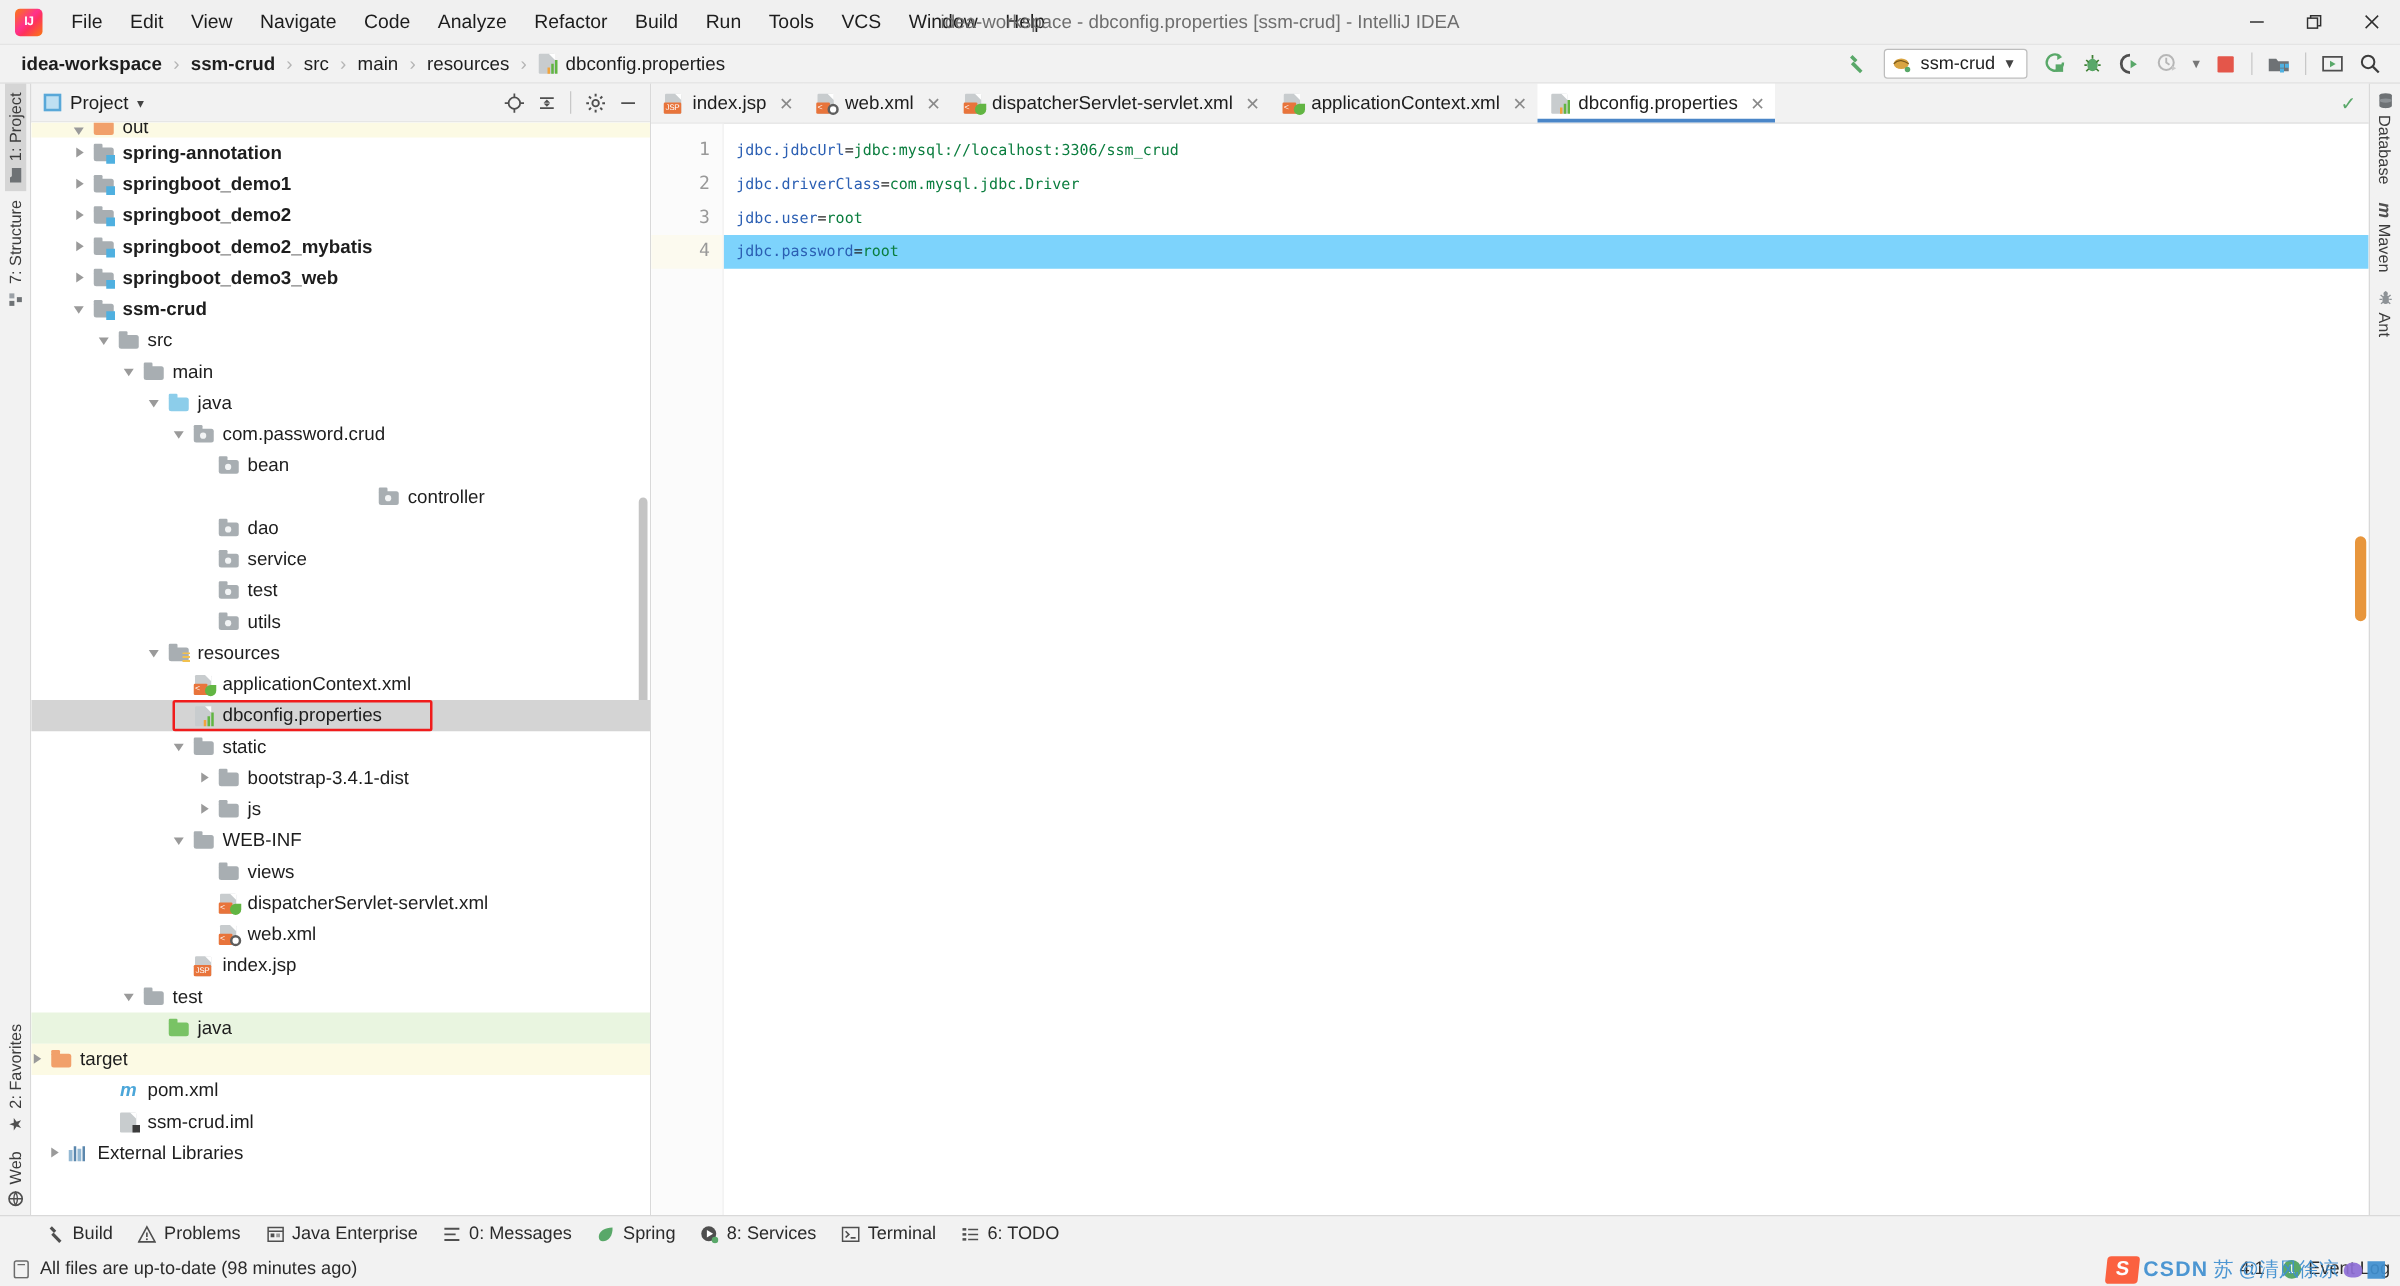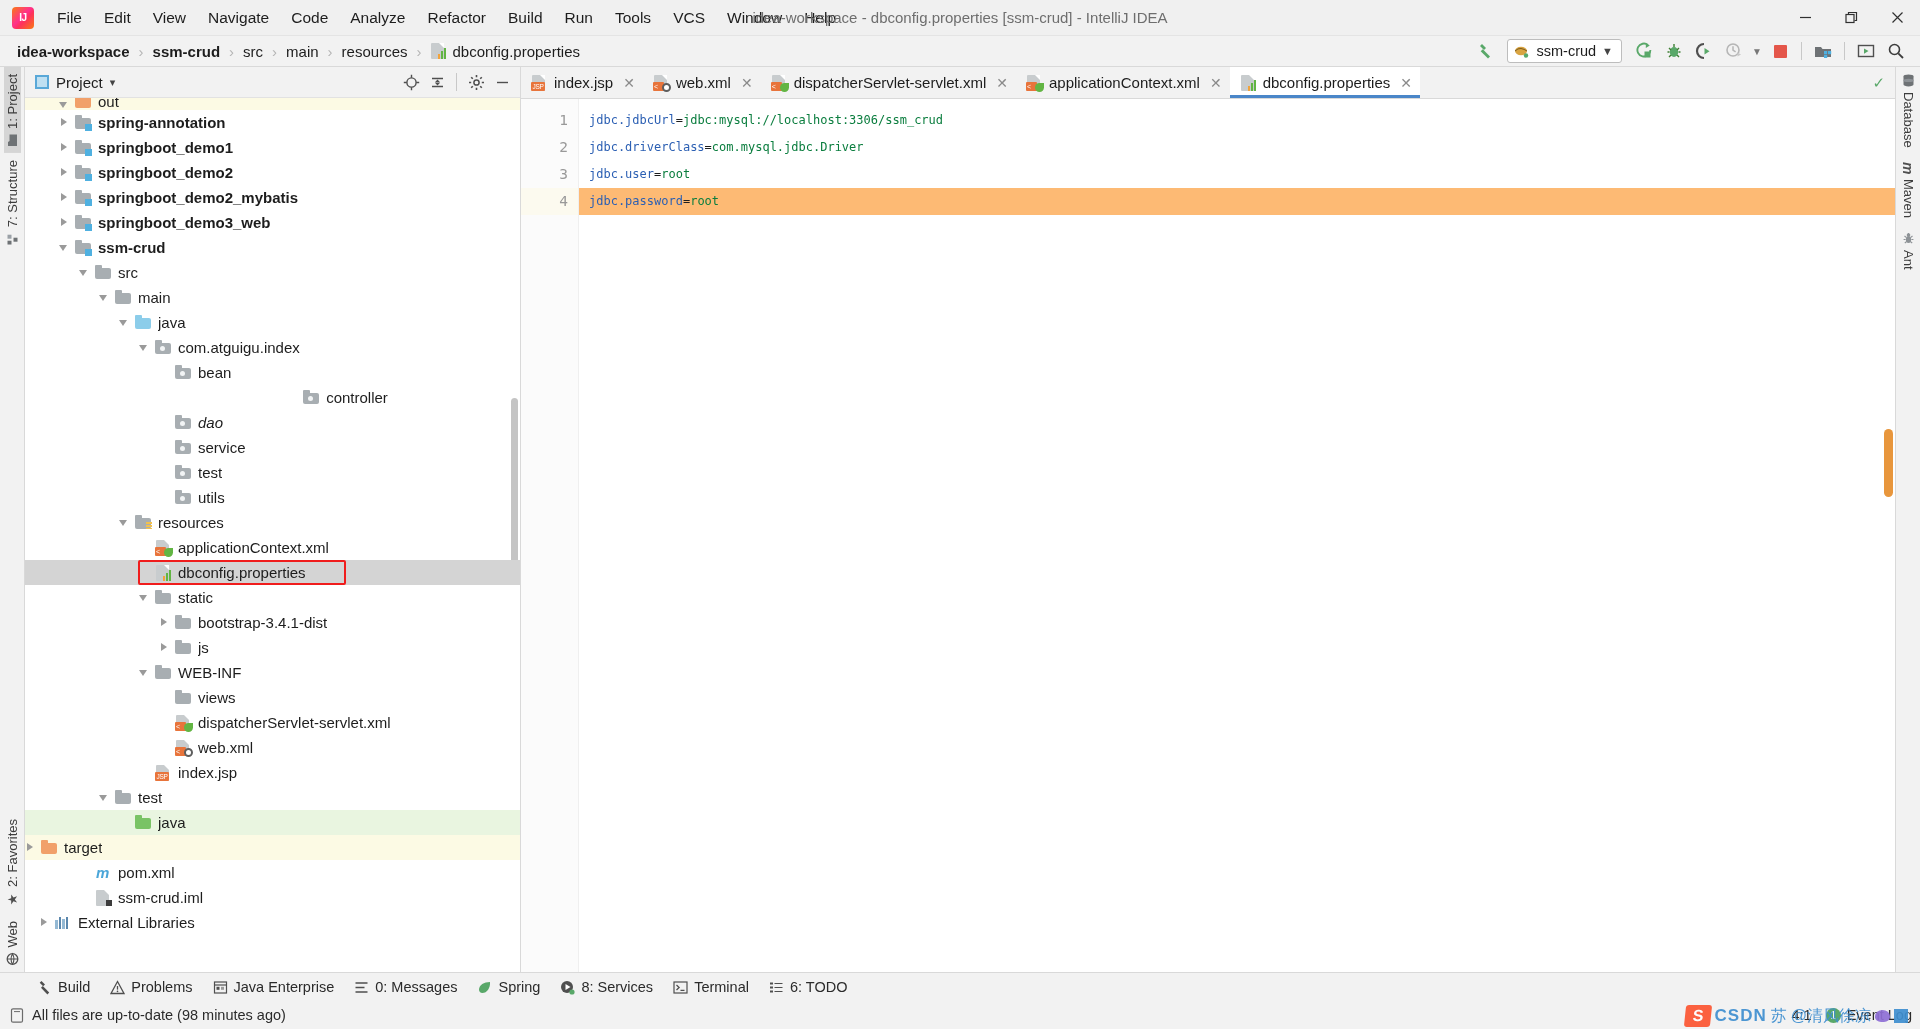--- a/index.html
+++ b/index.html
@@ -214,21 +214,21 @@
   }
   .gline { height: 27px; line-height: 27px; padding-right: 10px; font-family: "DejaVu Sans Mono", monospace; font-size: 14.5px; color: #999999; }
   .gline.cur { background: #fcfaef; }
   .code {
     flex: 1 1 auto; padding-top: 8px; min-width: 0; position: relative; overflow: hidden;
   }
   .cline {
     height: 27px; line-height: 27px; padding-left: 10px;
     font-family: "DejaVu Sans Mono", monospace; font-size: 12px; white-space: pre;
   }
-  .cline.cur { background: #fdba74; }
+  .cline.cur { background: #7dd3fc; }
   .k { color: #2b5fb3; }
   .eq { color: #1d1d1d; }
   .v { color: #0a7d3e; }
   .ed-scroll-track {
     position: absolute; right: 0; top: 0; bottom: 0; width: 13px; background: transparent;
   }
   .ed-scroll-thumb {
     position: absolute; right: 2px; width: 9px; border-radius: 5px; background: #e8963c;
   }
 
@@ -535,33 +535,33 @@
             <span class="lbl">main</span>
           </div>
           <div class="trow" style="padding-left: 94px;">
             <span class="arrow d"></span>
             <span class="ico"><span class="ic-blue"><span class="f-tab"></span><span class="f-base"></span></span></span>
             <span class="lbl">java</span>
           </div>
           <div class="trow" style="padding-left: 114px;">
             <span class="arrow d"></span>
             <span class="ico"><span class="ic-gray"><span class="f-tab"></span><span class="f-base"></span><span class="pkg-dot"></span></span></span>
-            <span class="lbl">com.atguigu.index</span>
+            <span class="lbl">com.password.crud</span>
           </div>
           <div class="trow" style="padding-left: 134px;">
             <span class="arrow none"></span>
             <span class="ico"><span class="ic-gray"><span class="f-tab"></span><span class="f-base"></span><span class="pkg-dot"></span></span></span>
             <span class="lbl">bean</span>
           </div>
           <div class="trow" style="padding-left: 134px; justify-content: center;">
             <span class="arrow none"></span>
             <span class="ico"><span class="ic-gray"><span class="f-tab"></span><span class="f-base"></span><span class="pkg-dot"></span></span></span>
             <span class="lbl">controller</span>
           </div>
-          <div class="trow" style="padding-left: 134px; font-style: italic;">
+          <div class="trow" style="padding-left: 134px;">
             <span class="arrow none"></span>
             <span class="ico"><span class="ic-gray"><span class="f-tab"></span><span class="f-base"></span><span class="pkg-dot"></span></span></span>
             <span class="lbl">dao</span>
           </div>
           <div class="trow" style="padding-left: 134px;">
             <span class="arrow none"></span>
             <span class="ico"><span class="ic-gray"><span class="f-tab"></span><span class="f-base"></span><span class="pkg-dot"></span></span></span>
             <span class="lbl">service</span>
           </div>
           <div class="trow" style="padding-left: 134px;">

